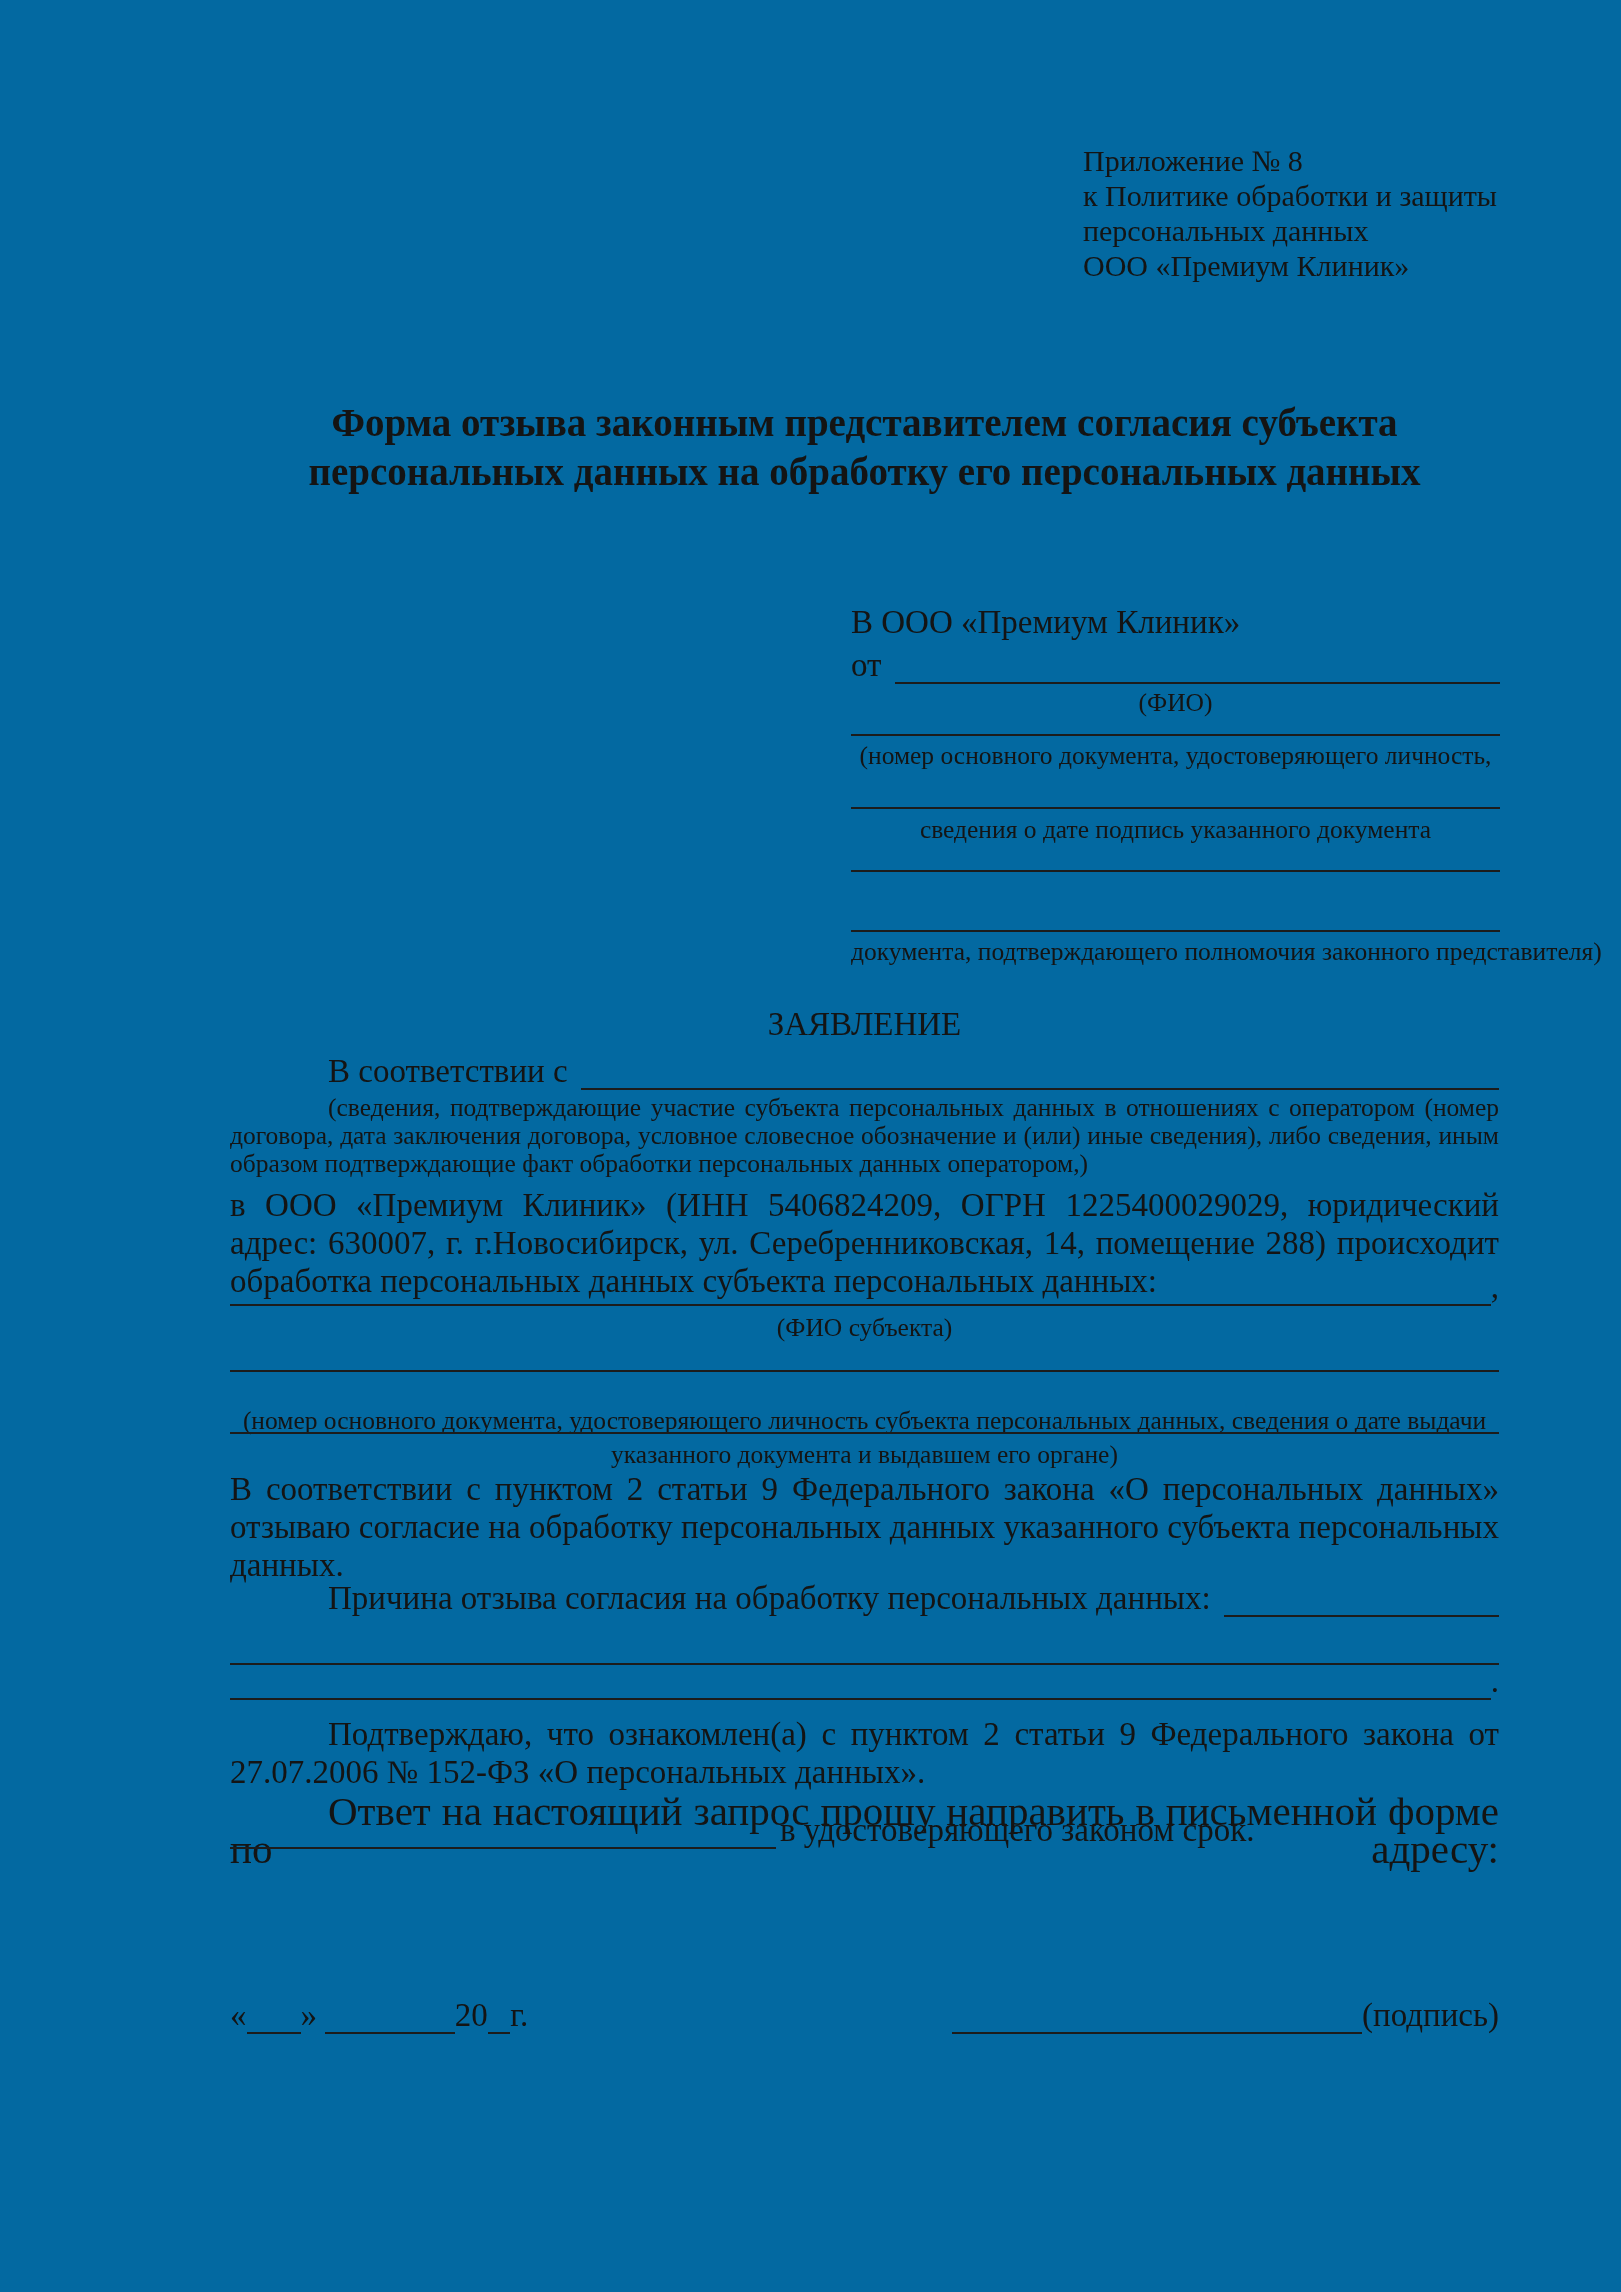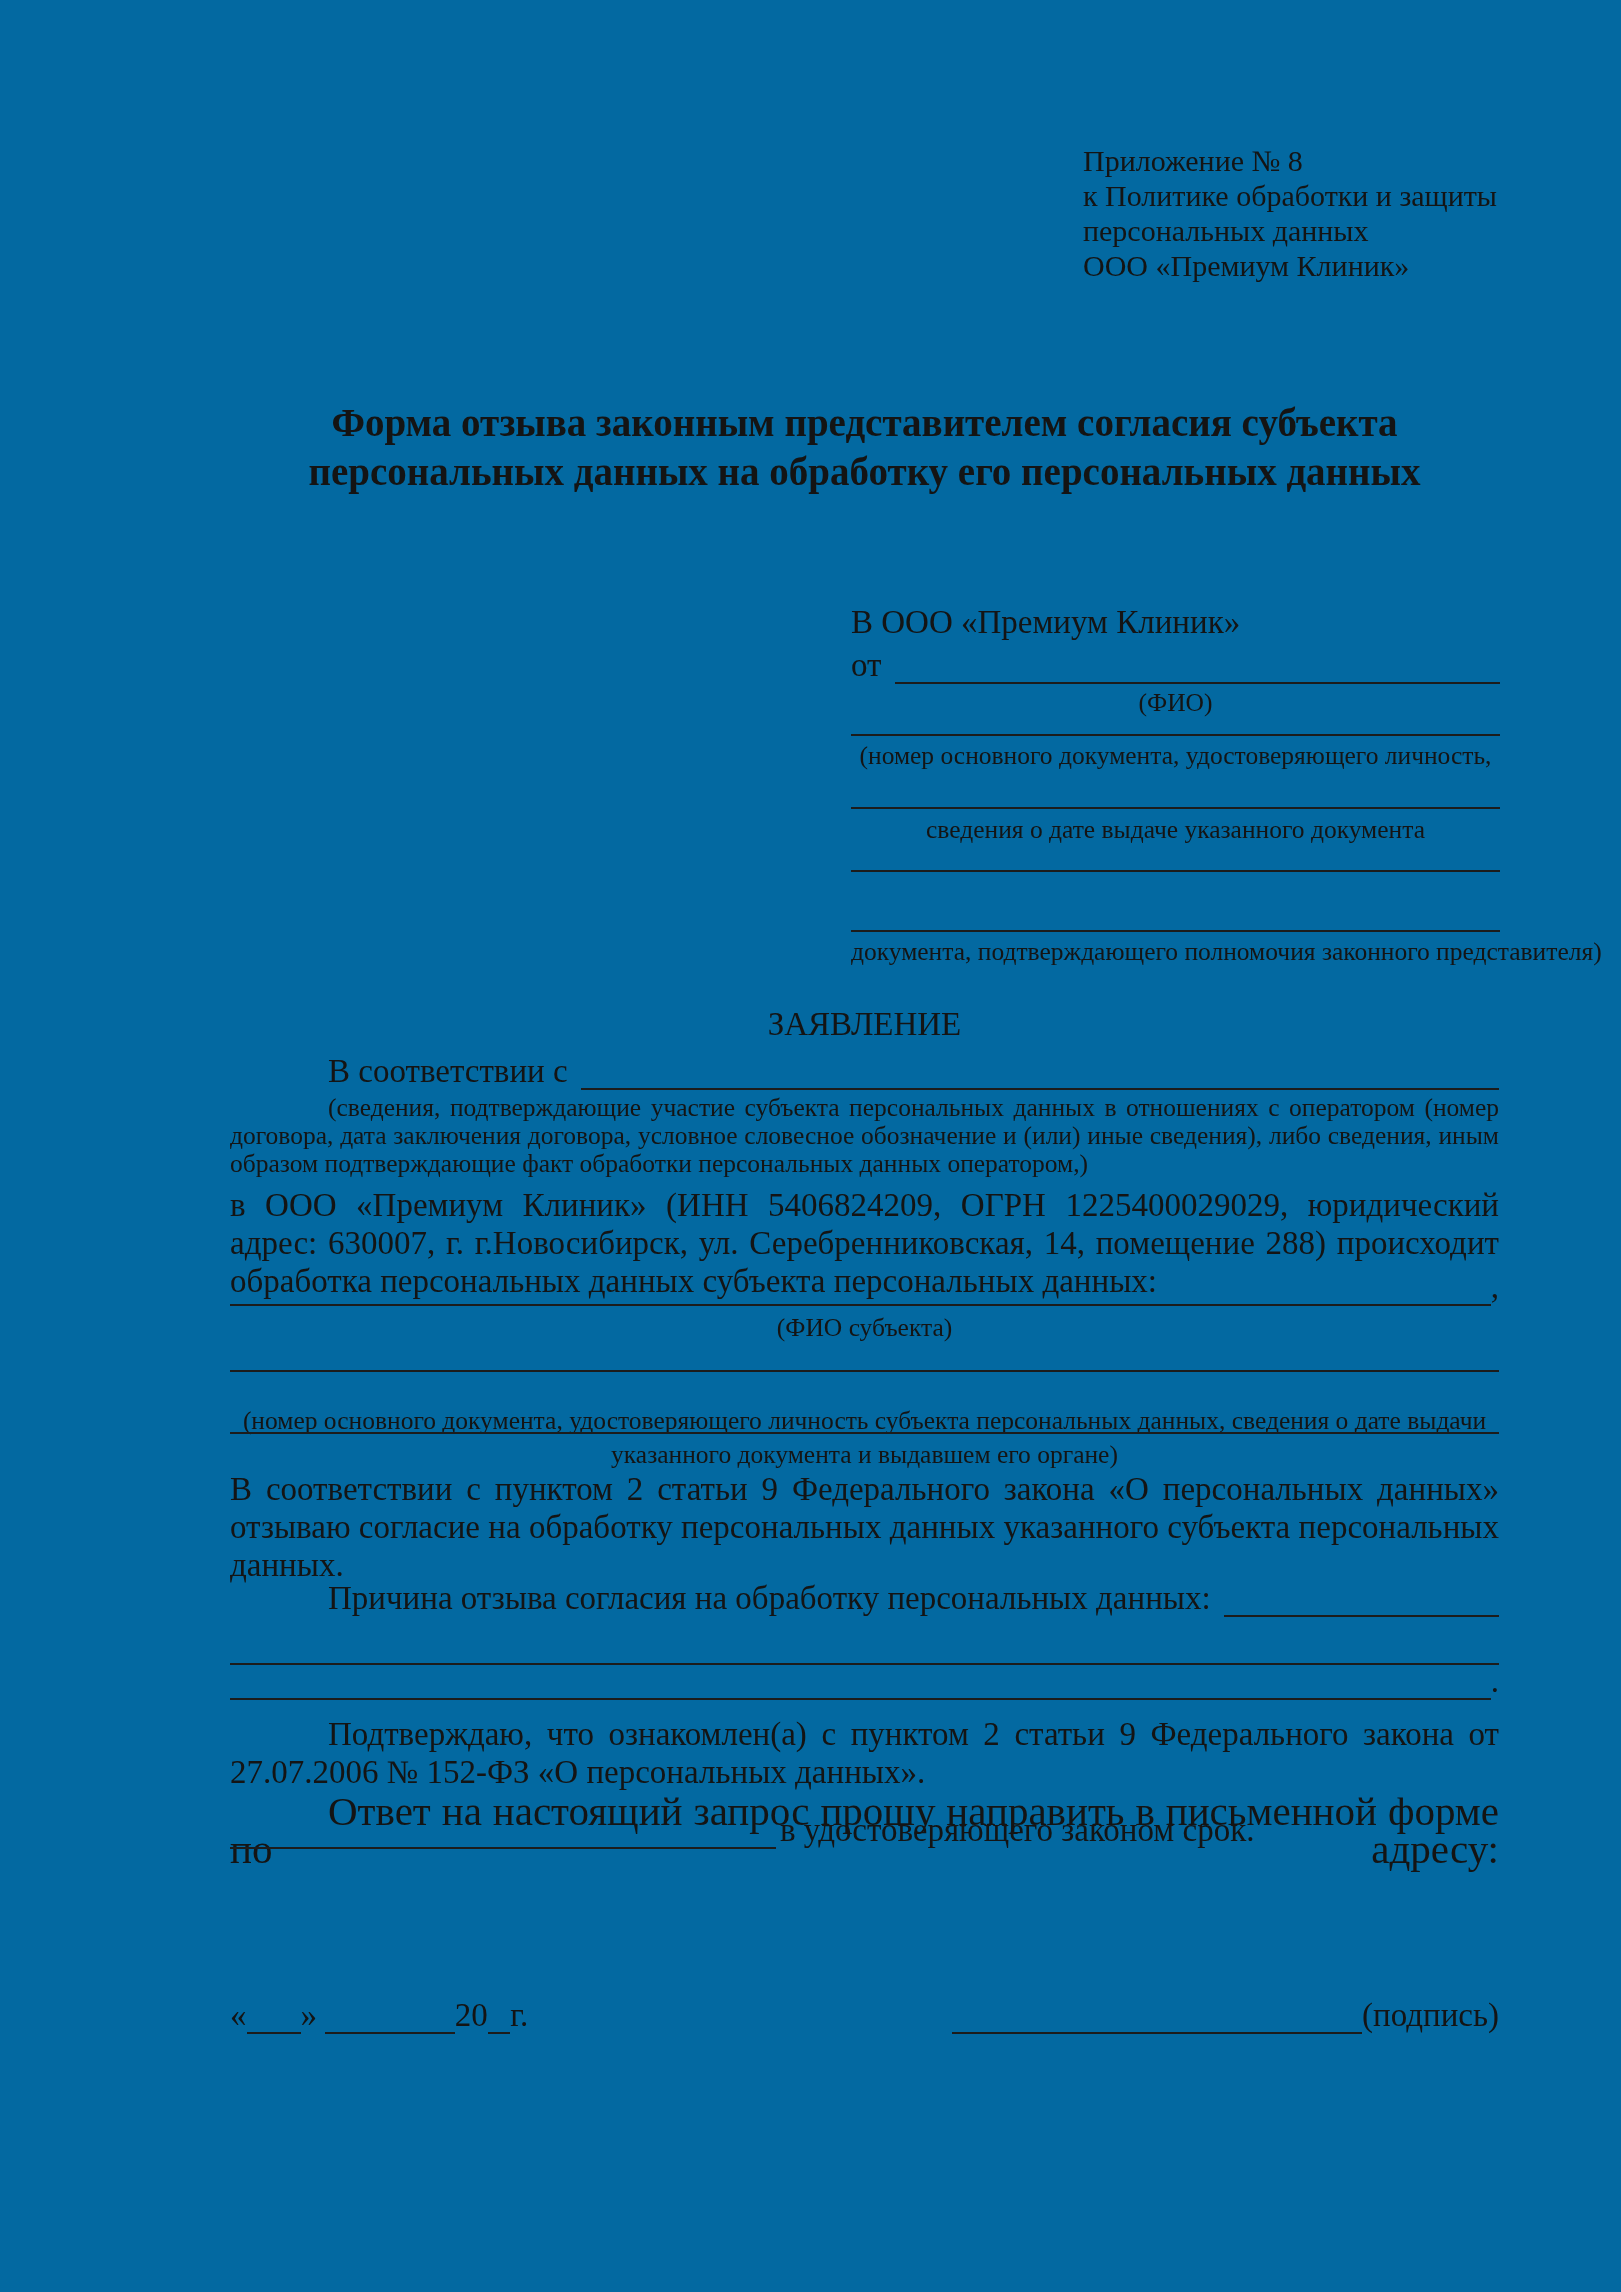--- a/index.html
+++ b/index.html
@@ -99,21 +99,21 @@
 
   <div class="abs row from-row">
     <span>от</span>
     <span class="blank gap-l"></span>
   </div>
   <div class="abs cap fio-cap">(ФИО)</div>
 
   <div class="abs fblank fb1"></div>
   <div class="abs cap fc1">(номер основного документа, удостоверяющего личность,</div>
   <div class="abs fblank fb2"></div>
-  <div class="abs cap fc2">сведения о дате выдаче указанного документа</div>
+  <div class="abs cap fc2">сведения о дате подпись указанного документа</div>
   <div class="abs fblank fb3"></div>
   <div class="abs fblank fb4"></div>
   <div class="abs cap fc4">документа, подтверждающего полномочия законного представителя)</div>
 
   <div class="abs zayav">ЗАЯВЛЕНИЕ</div>
 
   <div class="abs row accord-row">
     <span class="indent">В соответствии с</span>
     <span class="blank gap-l"></span>
   </div>

